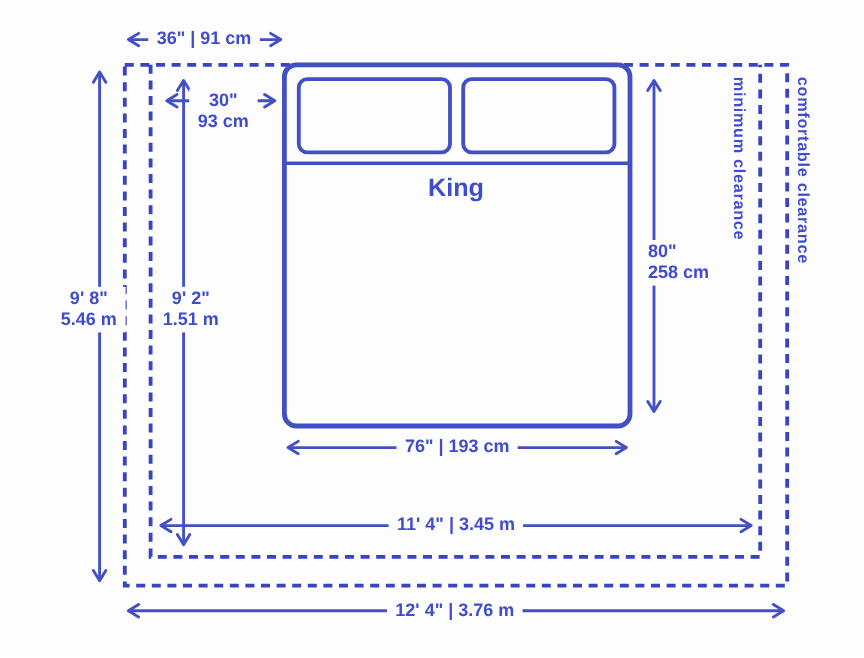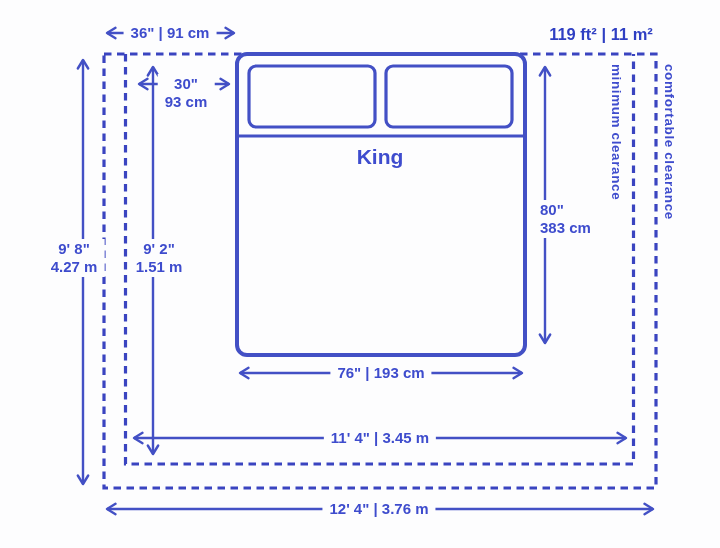--- a/index.html
+++ b/index.html
@@ -55,41 +55,38 @@
     <line x1="545" y1="67" x2="545" y2="343" stroke="#4350c5" stroke-width="2.4" marker-start="url(#ah)" marker-end="url(#ah)"></line>
     <line x1="240" y1="373" x2="522" y2="373" stroke="#4350c5" stroke-width="2.4" marker-start="url(#ah)" marker-end="url(#ah)"></line>
     <line x1="134" y1="438" x2="626" y2="438" stroke="#4350c5" stroke-width="2.4" marker-start="url(#ah)" marker-end="url(#ah)"></line>
     <line x1="107" y1="509" x2="653" y2="509" stroke="#4350c5" stroke-width="2.4" marker-start="url(#ah)" marker-end="url(#ah)"></line>
   </svg>
 
   <div class="lbl" style="left:170px; top:33px;">
     <span>36" | 91 cm</span>
   </div>
 
-  <div class="lbl area" style="left:601px; top:34px;">
-    <span>119 ft² | 11 m²</span>
-  </div>
 
   <div class="lbl" style="left:186px; top:93px;">
     <span class="ln">30"</span>
     <span class="ln">93 cm</span>
   </div>
 
   <div class="lbl king" style="left:380px; top:157px;">
     <span>King</span>
   </div>
 
   <div class="lbl left-align" style="left:533px; top:219px;">
     <span class="ln">80"</span>
-    <span class="ln">383 cm</span>
+    <span class="ln">258 cm</span>
   </div>
 
   <div class="lbl" style="left:74px; top:258px;">
     <span class="ln">9' 8"</span>
-    <span class="ln">4.27 m</span>
+    <span class="ln">5.46 m</span>
   </div>
 
   <div class="lbl" style="left:159px; top:258px;">
     <span class="ln">9' 2"</span>
     <span class="ln">1.51 m</span>
   </div>
 
   <div class="lbl" style="left:381px; top:373px;">
     <span>76" | 193 cm</span>
   </div>

